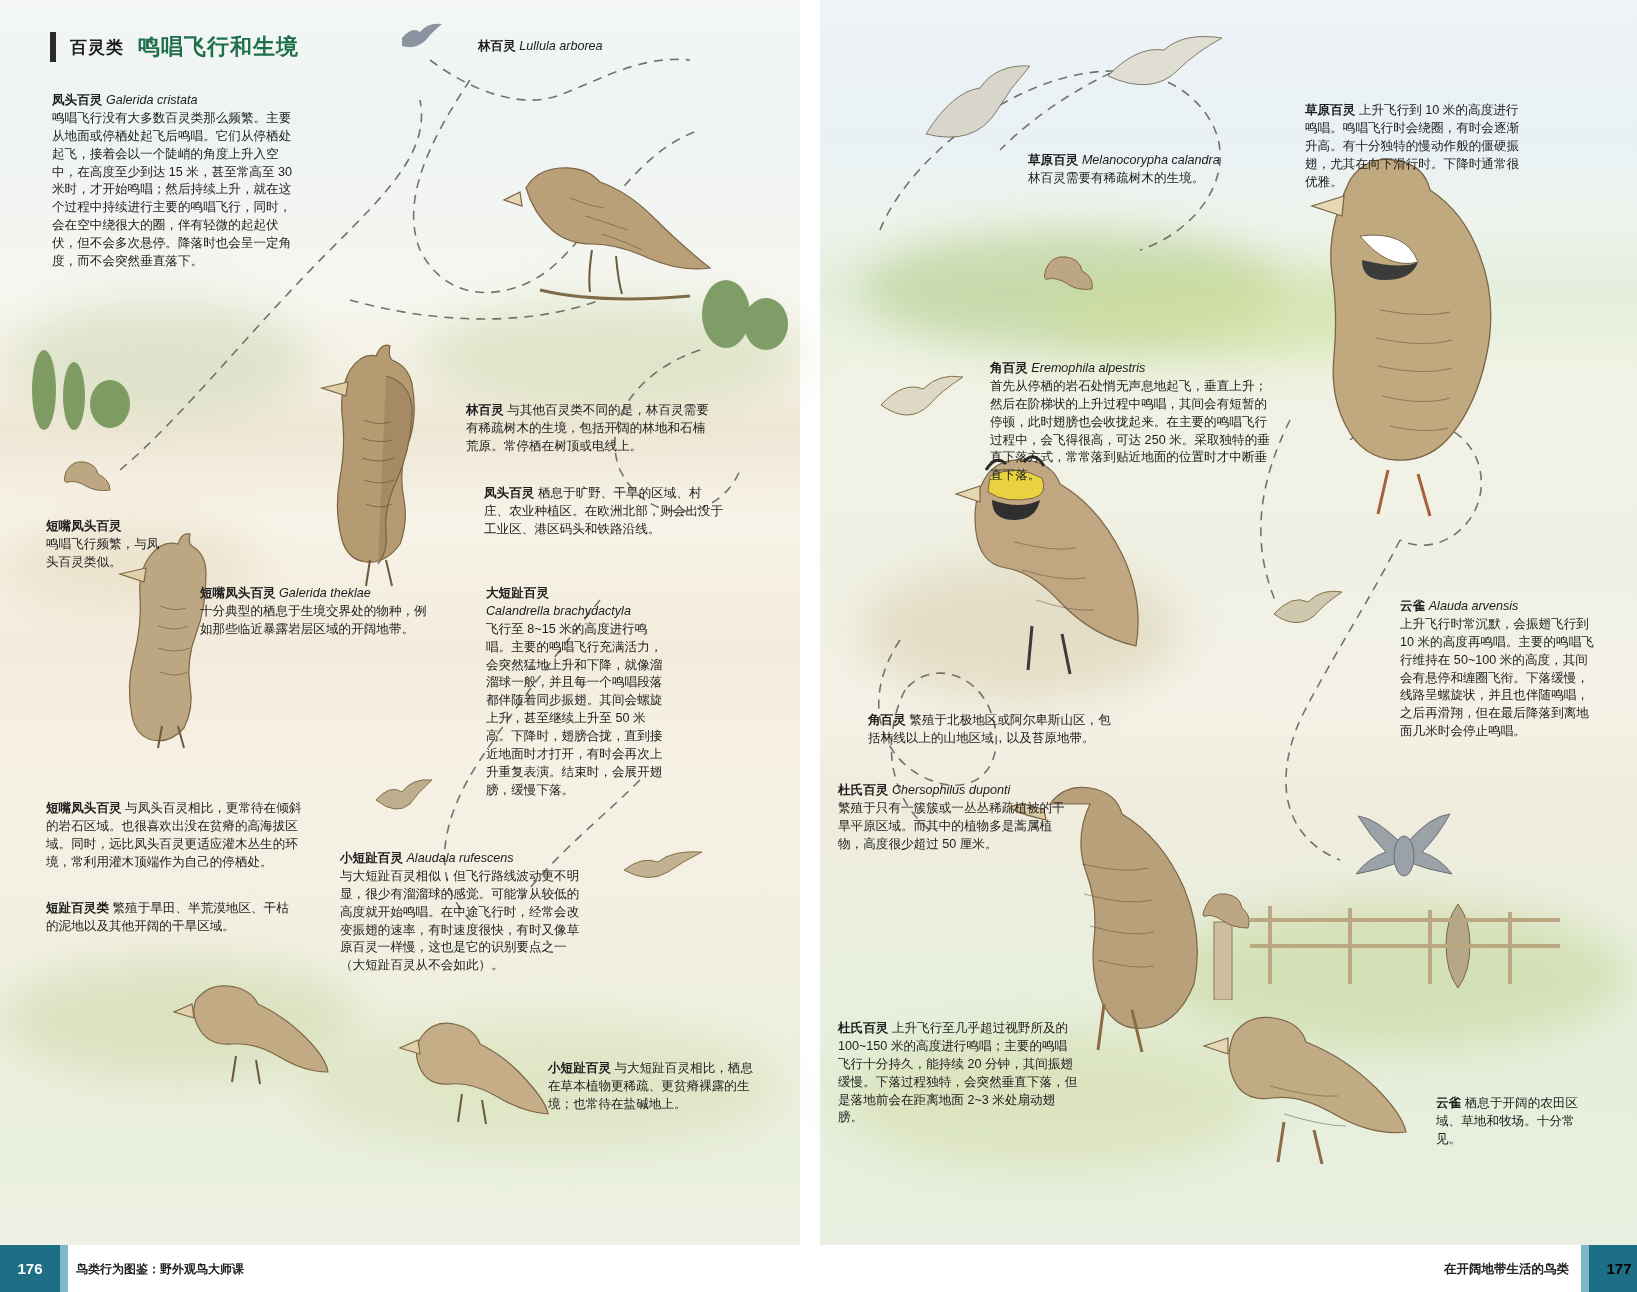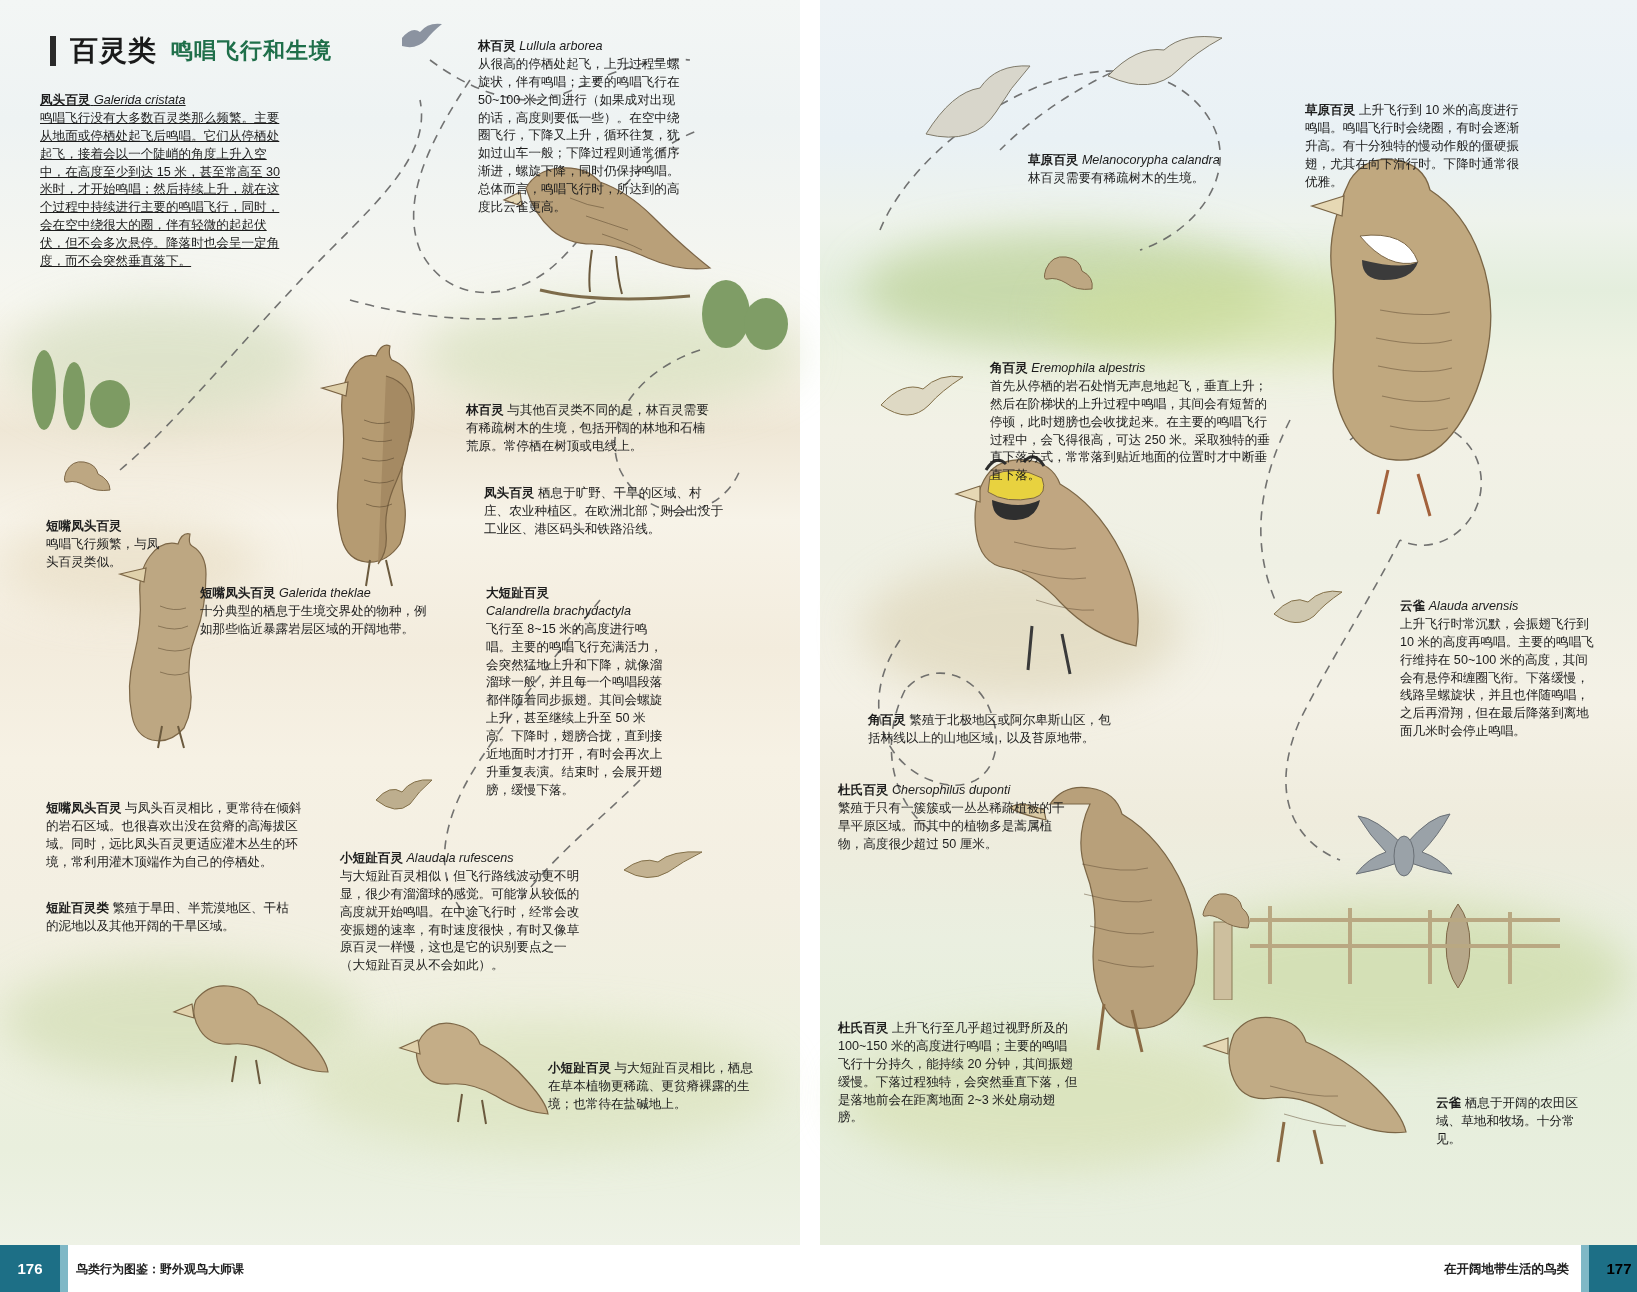--- a/index.html
+++ b/index.html
@@ -22,21 +22,21 @@
   }
   .right-plate{position:absolute;left:820px;top:0;width:817px;height:1245px;
     background:
       linear-gradient(to bottom,#eef3f6 0px,#e9f1f5 140px,#eef3ec 220px,#e4eedd 290px,#eef2e3 360px,#f2f1e6 430px,#eff0e4 560px,#f4f1e6 700px,#efecdd 820px,#eaefe0 940px,#e6eedb 1070px,#e9efe0 1245px);
   }
   .gutter{position:absolute;left:800px;top:0;width:20px;height:1245px;background:#ffffff;}
   .wash{position:absolute;border-radius:50%;filter:blur(22px);opacity:.55;}
   
   .hdr{position:absolute;left:50px;top:32px;display:flex;align-items:center;gap:14px;}
   .hdr .bar{width:6px;height:30px;background:#2a2a2a;}
-  .hdr .t1{font-size:28px;font-weight:bold;color:#1a1a1a;letter-spacing:1px;}
+  .hdr .t1{font-size:17px;font-weight:bold;color:#1a1a1a;letter-spacing:1px;}
   .hdr .t2{font-size:22px;font-weight:bold;color:#1f6f4a;letter-spacing:1px;}
   
   .txt{position:absolute;font-size:12.6px;line-height:1.42;color:#1c1c1c;}
   .ttl{font-weight:bold;}
   .sci{font-style:italic;}
   
   .footer{position:absolute;left:0;bottom:0;width:1637px;height:47px;background:#ffffff;padding-left:12px;}
   .fl{position:absolute;left:0;bottom:0;width:60px;height:47px;background:#1d6f86;color:#fff;
       display:flex;align-items:center;justify-content:center;font-size:15px;font-weight:bold;}
   .fl2{position:absolute;left:60px;bottom:0;width:8px;height:47px;background:#7fb8c6;}
@@ -269,30 +269,29 @@
         </g>
     </svg>
   </div>
 
   <div class="hdr">
     <div class="bar"></div>
     <div class="t1">百灵类</div>
     <div class="t2">鸣唱飞行和生境</div>
   </div>
 
-  <div class="txt" style="left:40px;top:92px;width:250px;text-decoration:underline;">
+  <div class="txt" style="left:52px;top:92px;width:250px;">
     <span class="ttl">凤头百灵</span>
     <span class="sci">Galerida cristata</span>
     <div>鸣唱飞行没有大多数百灵类那么频繁。主要从地面或停栖处起飞后鸣唱。它们从停栖处起飞，接着会以一个陡峭的角度上升入空中，在高度至少到达 15 米，甚至常高至 30 米时，才开始鸣唱；然后持续上升，就在这个过程中持续进行主要的鸣唱飞行，同时，会在空中绕很大的圈，伴有轻微的起起伏伏，但不会多次悬停。降落时也会呈一定角度，而不会突然垂直落下。</div>
   </div>
 
   <div class="txt" style="left:478px;top:38px;width:205px;">
     <span class="ttl">林百灵</span>
     <span class="sci">Lullula arborea</span>
-    <div>从很高的停栖处起飞，上升过程呈螺旋状，伴有鸣唱；主要的鸣唱飞行在 50~100 米之间进行（如果成对出现的话，高度则要低一些）。在空中绕圈飞行，下降又上升，循环往复，犹如过山车一般；下降过程则通常循序渐进，螺旋下降，同时仍保持鸣唱。总体而言，鸣唱飞行时，所达到的高度比云雀更高。</div>
   </div>
 
   <div class="txt" style="left:466px;top:402px;width:245px;">
     <span class="ttl">林百灵</span>
     <span>与其他百灵类不同的是，林百灵需要有稀疏树木的生境，包括开阔的林地和石楠荒原。常停栖在树顶或电线上。</span>
   </div>
 
   <div class="txt" style="left:484px;top:485px;width:240px;">
     <span class="ttl">凤头百灵</span>
     <span>栖息于旷野、干旱的区域、村庄、农业种植区。在欧洲北部，则会出没于工业区、港区码头和铁路沿线。</span>

